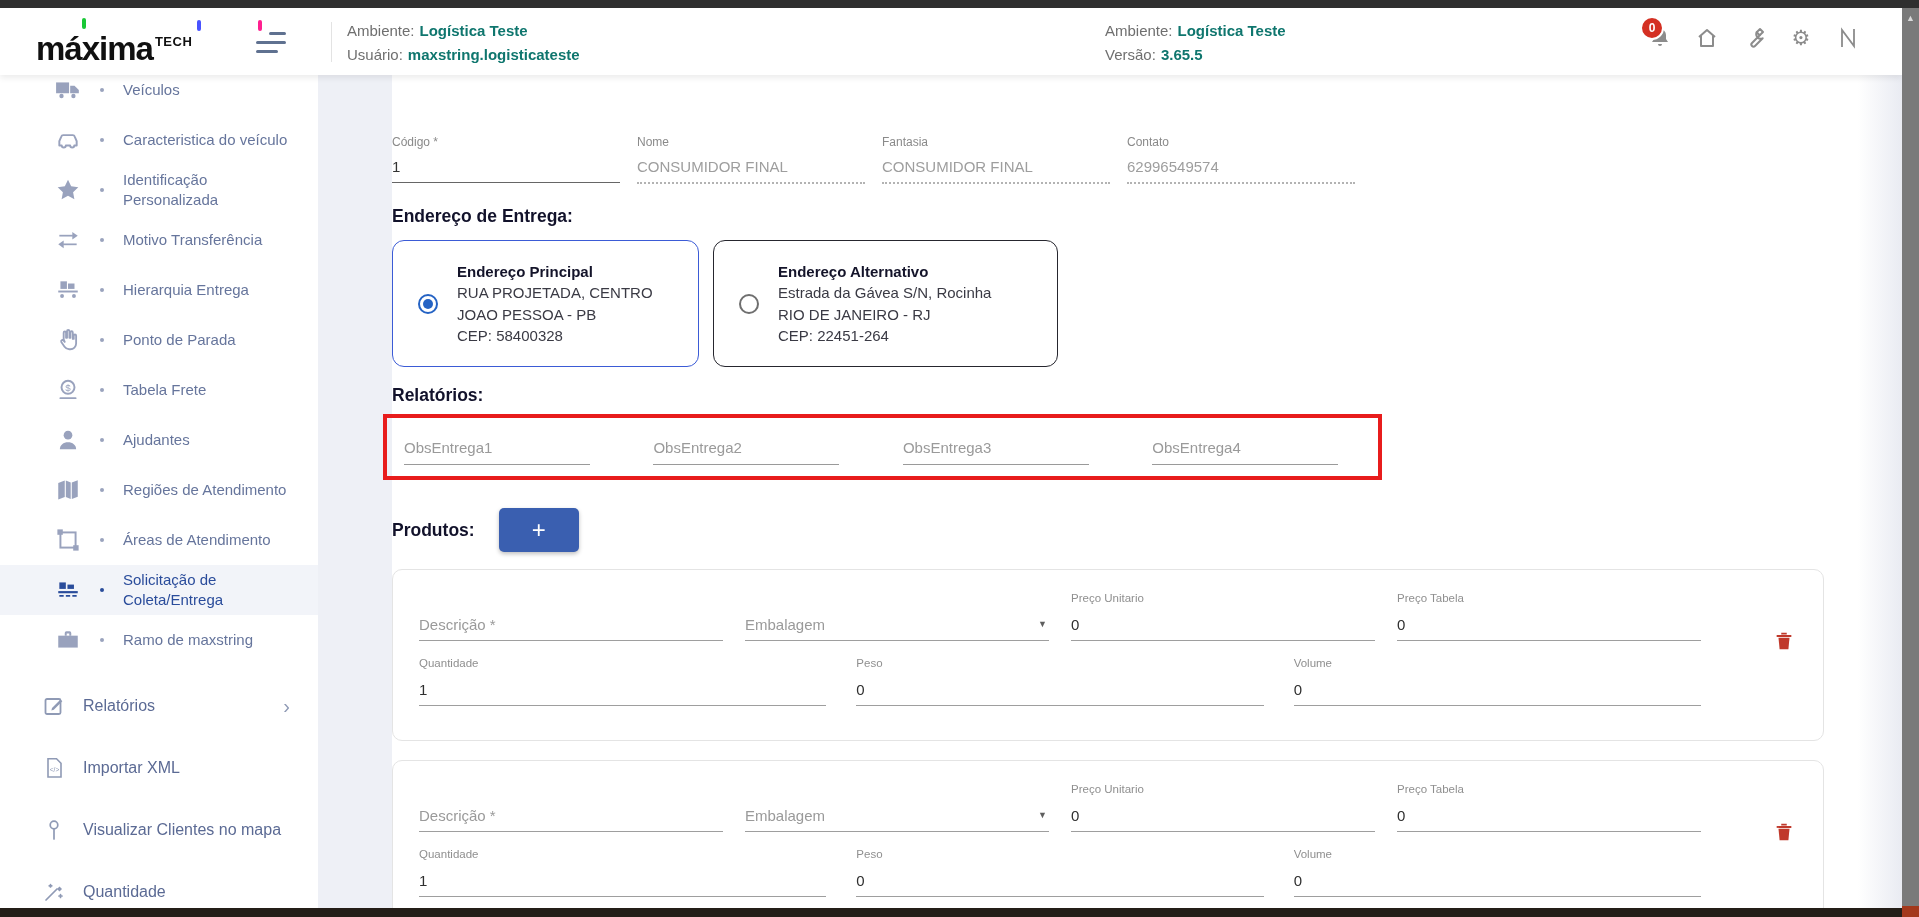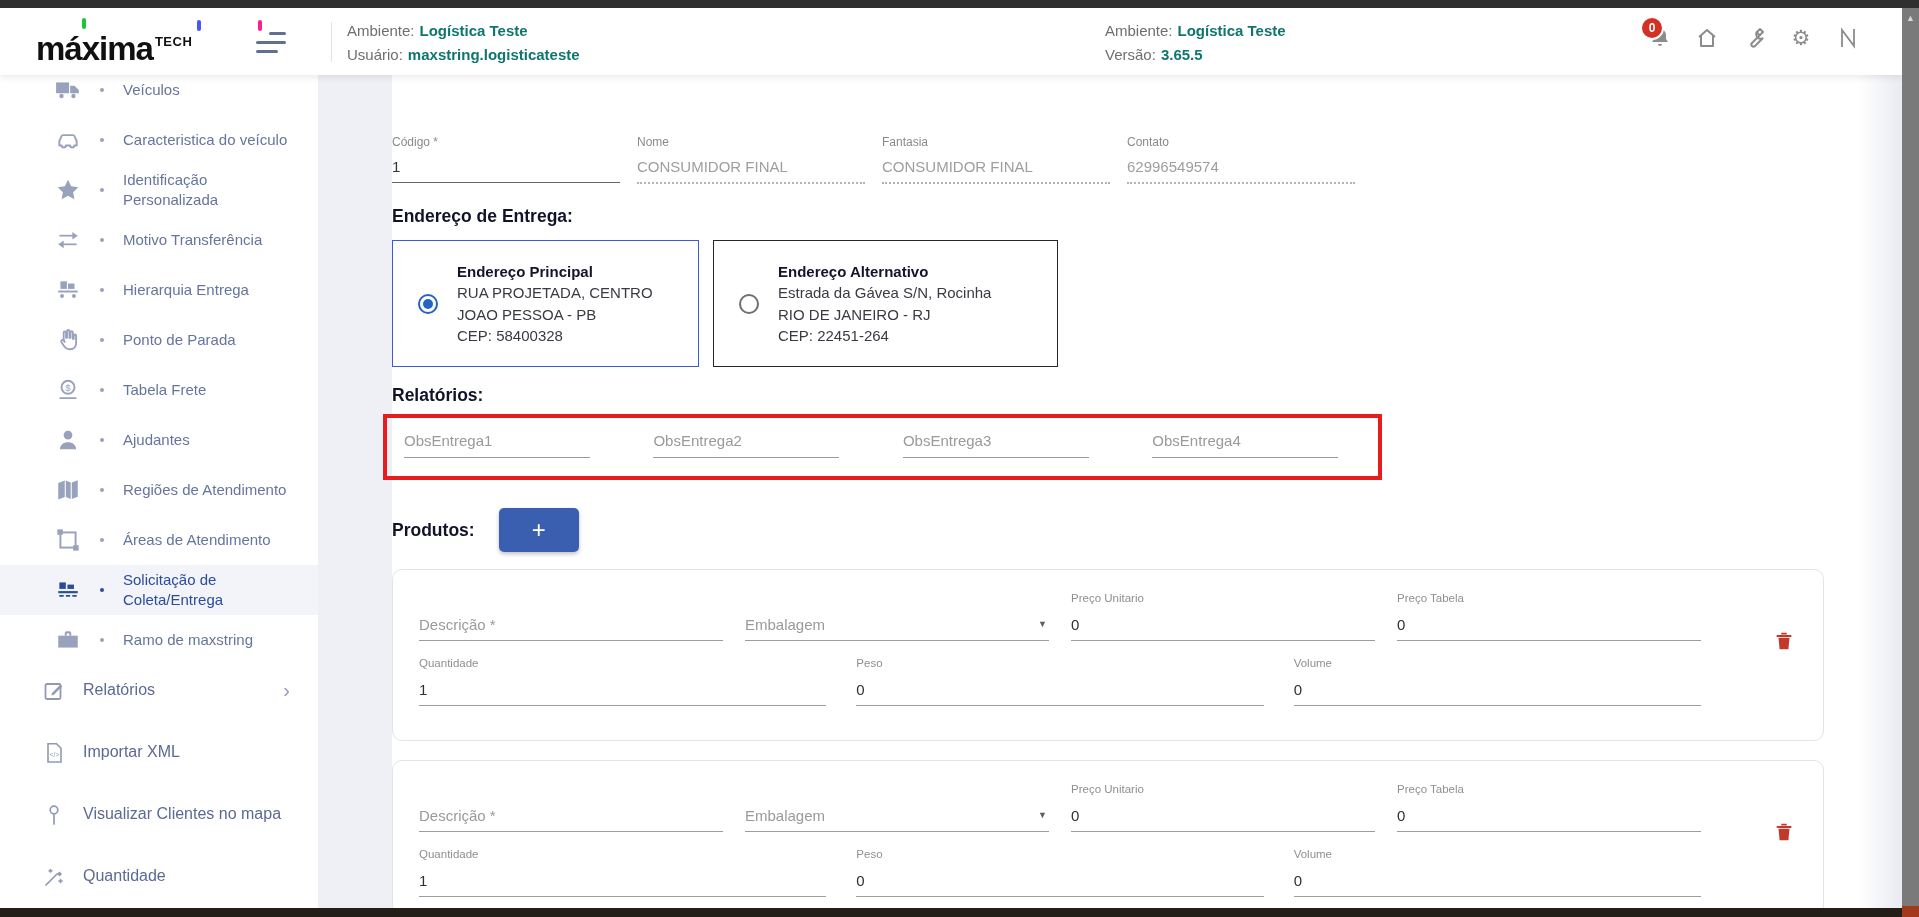--- a/index.html
+++ b/index.html
@@ -50,52 +50,52 @@
   .sidebar-scroll{margin-top:-10px;}
   .nav-item{display:flex;align-items:center;min-height:50px;padding-left:55px;color:var(--sidebar_text);cursor:pointer;}
   .nav-item.active{background:#f2f4f9;color:var(--active_blue);}
   .nav-icon{width:26px;height:26px;flex:0 0 26px;color:var(--sidebar_icon);}
   .nav-item.active .nav-icon{color:var(--active_blue);}
   .nav-icon svg{width:26px;height:26px;display:block;}
   .nav-bullet{width:4px;height:4px;border-radius:50%;background:#9aa3bd;margin:0 19px;flex:0 0 4px;}
   .nav-item.active .nav-bullet{background:var(--active_blue);}
   .nav-label{font-size:15px;line-height:1.35;max-width:175px;}
   .nav-sections{margin-top:14px;}
-  .nav-section{display:flex;align-items:flex-start;min-height:54px;padding-left:42px;margin-bottom:8px;color:#5b6a94;cursor:pointer;}
+  .nav-section{display:flex;align-items:center;min-height:54px;padding-left:42px;margin-bottom:8px;color:#5b6a94;cursor:pointer;}
   .ns-icon{width:24px;height:24px;flex:0 0 24px;color:#8f9ab5;}
   .ns-icon svg{width:24px;height:24px;display:block;}
   .ns-label{font-size:16px;margin-left:17px;line-height:1.35;max-width:205px;}
   .ns-chevron{margin-left:auto;margin-right:28px;color:#8f9ab5;font-size:20px;}
 
   
   .main{position:absolute;top:75px;left:318px;right:17px;bottom:9px;background:#fff;overflow:hidden;}
   .left-strip{position:absolute;left:0;top:0;width:74px;height:100%;background:#eef0f6;}
   .right-strip{position:absolute;right:0;top:0;width:44px;height:100%;background:linear-gradient(to right,#ffffff,#e9ebf2);}
   .content{position:relative;padding:20px 78px 0 74px;height:100%;}
 
   .fields-row{display:flex;}
   .field{width:228px;margin-right:17px;margin-top:40px;}
   .f-label{font-size:12px;color:#8a8a8a;margin-bottom:7px;display:block;}
   .field input{width:100%;border:none;outline:none;background:transparent;font-size:15px;color:#333;border-bottom:1px solid #666;padding:2px 0 7px;}
   .field.disabled input{color:#9e9e9e;border-bottom:2px dotted #b3b3b3;}
 
   .section-title{font-size:17.5px;font-weight:bold;color:#12122b;}
   .addr-title{margin-top:22px;}
   .addr-row{display:flex;gap:14px;margin-top:13px;}
-  .addr-card{height:127px;border-radius:0;display:flex;align-items:center;padding-left:25px;cursor:pointer;background:#fff;}
+  .addr-card{height:127px;border-radius:12px;display:flex;align-items:center;padding-left:25px;cursor:pointer;background:#fff;}
   .addr-card:nth-child(1){width:307px;border:1.5px solid var(--selected_card_blue);}
   .addr-card:nth-child(2){width:345px;border:1.5px solid #26262e;}
   .radio{width:20px;height:20px;border:2px solid #6f6f6f;border-radius:50%;flex:0 0 20px;position:relative;}
   .radio.selected{border-color:var(--radio_blue);}
   .radio.selected::after{content:"";position:absolute;left:3px;top:3px;width:10px;height:10px;border-radius:50%;background:var(--radio_blue);}
   .addr-text{margin-left:19px;font-size:15px;color:#3a3a44;line-height:1.42;}
   .addr-text .a-title{font-weight:bold;color:#14142a;}
 
   .obs-title{margin-top:18px;}
-  .obs-box{margin-top:8px;margin-left:-9px;width:999px;height:66px;border:4px solid var(--highlight_red);padding:8px 0 0 17px;}
+  .obs-box{margin-top:8px;margin-left:-9px;width:999px;height:66px;border:4px solid var(--highlight_red);padding:15px 0 0 17px;}
   .obs-box input{width:186px;margin-right:59px;border:none;outline:none;background:transparent;font-size:15px;color:#333;border-bottom:1px solid #9a9a9a;padding:6px 0 8px;}
   .obs-box input:nth-child(4){margin-right:0;}
   input::placeholder{color:#9a9a9a;opacity:1;}
 
   .products-header{margin-top:28px;display:flex;align-items:center;}
   .add-btn{margin-left:24px;width:80px;height:44px;border:none;border-radius:5px;background:var(--accent_blue);color:#fff;font-size:24px;cursor:pointer;box-shadow:0 2px 4px rgba(0,0,0,.25);}
 
   .product-card{position:relative;margin-top:17px;height:172px;border:1px solid #e4e4e4;border-radius:10px;padding:22px 26px 0;background:#fff;overflow:hidden;}
   .product-card + .product-card{margin-top:19px;}
   .p-row1{display:grid;grid-template-columns:repeat(4,1fr);gap:22px;margin-right:96px;}

